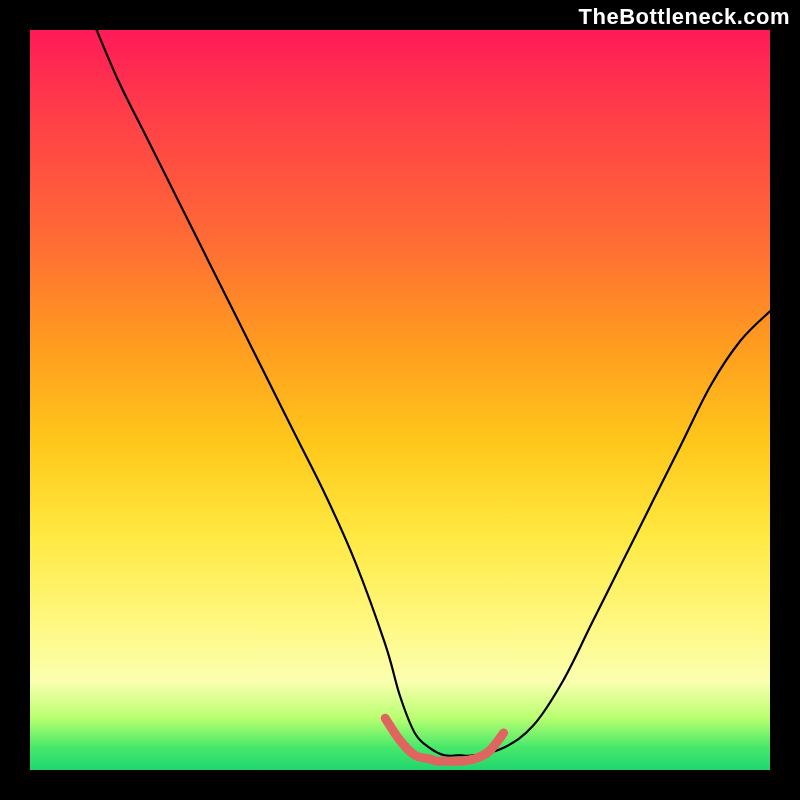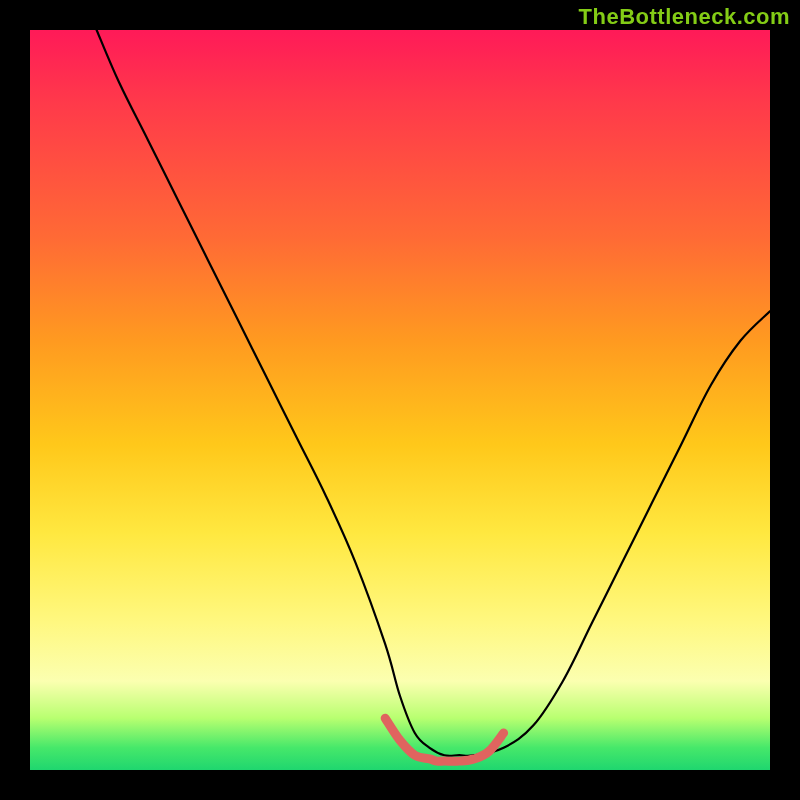--- a/index.html
+++ b/index.html
@@ -14,21 +14,21 @@
   .stage {
     position: relative;
     width: 800px;
     height: 800px;
     background: #000;
   }
   .watermark {
     position: absolute;
     top: 4px;
     right: 10px;
-    color: #84cc16;
+    color: #ffffff;
     font-size: 22px;
     font-weight: 600;
     letter-spacing: 0.5px;
     z-index: 50;
     user-select: none;
   }
   .plot {
     position: absolute;
     left: 30px;
     top: 30px;

